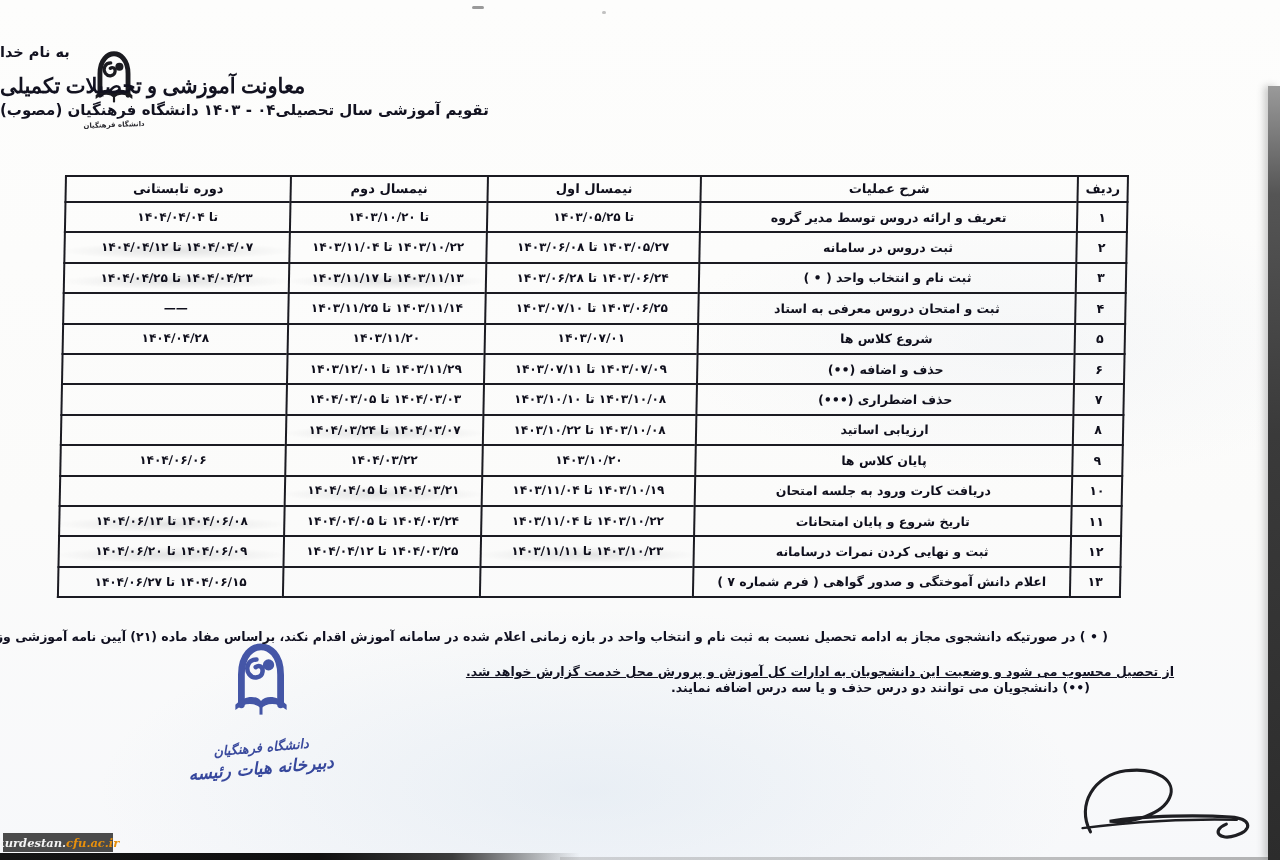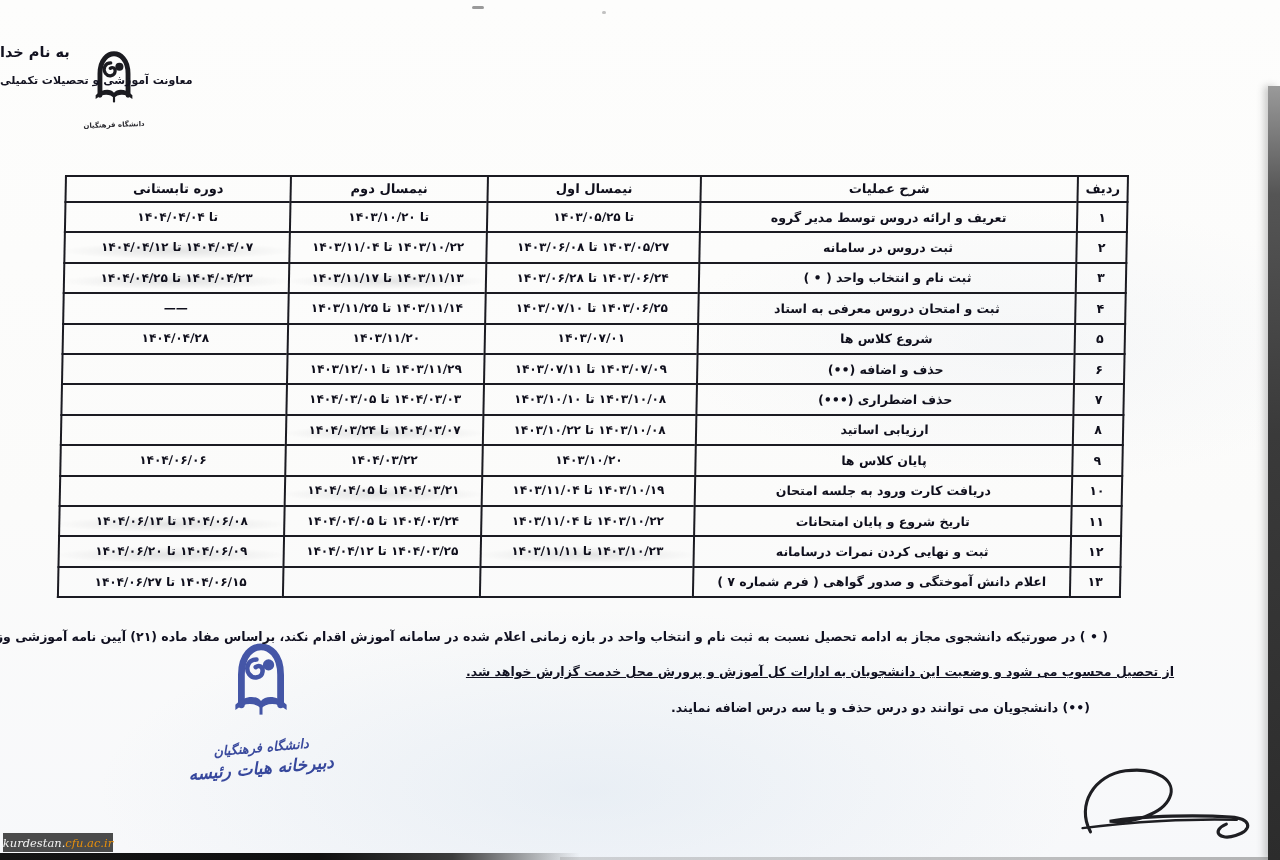--- a/index.html
+++ b/index.html
@@ -23,21 +23,21 @@
   .edge-bottom{position:absolute;left:0;bottom:0;height:7px;width:580px;
     background:linear-gradient(90deg,#141414 0%,#101010 55%,#3c3c3c 78%,rgba(160,160,160,0) 100%);}
   .edge-bottom2{position:absolute;left:560px;right:12px;bottom:0;height:3px;
     background:linear-gradient(90deg,rgba(150,150,150,.35),rgba(110,110,110,.5));}
   .speck{position:absolute;background:#9a9a9a;border-radius:2px;}
 
   
   .doc-header{position:absolute;top:44px;left:0;right:60px;text-align:left;
     direction:rtl;color:#121220;font-weight:bold;}
   .doc-header .l1{font-size:14.5px;margin-bottom:14px;}
-  .doc-header .l2{font-size:11px;margin-bottom:2px;}
+  .doc-header .l2{font-size:21px;margin-bottom:2px;font-family:Liberation Serif, serif;}
   .doc-header .l3{font-size:15px;}
 
   
   .logo-top{position:absolute;left:82px;top:48px;width:64px;text-align:center;color:#1b1b20;}
   .logo-top svg{display:block;margin:0 auto;}
   .logo-top .cap{font-size:7px;font-weight:bold;letter-spacing:.5px;margin-top:1px;
     transform:rotate(-2deg);color:#2a2a30;}
 
   
   .cal-wrap{position:absolute;left:65px;top:175px;width:1062px;
@@ -53,40 +53,40 @@
   td.c-no{font-size:12.5px;}
   td.c-op{font-size:12.5px;}
   td.c-date{font-size:12px;letter-spacing:.2px;}
   td.smudge{background:radial-gradient(ellipse 70% 38% at 50% 62%, rgba(125,128,132,.20), rgba(0,0,0,0) 75%);}
 
   
   .fn{position:absolute;direction:rtl;font-weight:bold;color:#101020;
     font-size:12.5px;white-space:nowrap;letter-spacing:-.1px;}
   .fn1a{top:629px;right:172px;}
   .fn1b{top:664px;left:370px;width:900px;text-align:center;white-space:normal;text-decoration:underline;}
-  .fn2{top:700px;right:190px;margin-left:12px;}
+  .fn2{top:680px;right:190px;margin-left:12px;}
   .fn3{top:728px;right:190px;}
   .fn4{top:757px;right:224px;}
 
   
   .stamp{position:absolute;left:166px;top:640px;width:190px;text-align:center;
     color:#3a4da5;mix-blend-mode:multiply;opacity:.94;}
   .stamp svg{display:block;margin:0 auto;}
   .stamp .s1{font-size:13px;font-weight:bold;font-style:italic;color:#31429c;
     transform:rotate(-5deg);margin-top:2px;direction:rtl;}
   .stamp .s2{font-size:17px;font-weight:bold;font-style:italic;color:#2c3e9b;
     transform:rotate(-5deg);margin-top:3px;direction:rtl;}
 
   
   .signature{position:absolute;left:1076px;top:760px;transform:rotate(-2deg);}
 
   
   .urlbar{position:absolute;left:3px;top:833px;width:110px;height:19px;background:#4b4b4b;
     display:flex;align-items:center;justify-content:center;
-    font-family:"DejaVu Serif",serif;font-style:italic;font-weight:normal;font-size:11.5px;}
+    font-family:"DejaVu Serif",serif;font-style:italic;font-weight:bold;font-size:11.5px;}
   .urlbar .u1{color:#f4f4f4;}
   .urlbar .u2{color:#e8900c;}
 </style>
 </head>
 <body>
 
 <div class="page">
 
   <div class="edge-right"></div>
   <div class="edge-bottom"></div>
@@ -103,20 +103,21 @@
       <circle cx="60" cy="33" r="7.5" fill="#1b1b20"></circle>
       <path d="M16 86 C28 73 44 73 50 81 C56 73 72 73 84 86 L84 93 C72 82 57 83 50 91 C43 83 28 82 16 93 Z" fill="#1b1b20"></path>
       <path d="M50 82 L50 99" stroke="#1b1b20" stroke-width="4"></path>
     </svg>
     <div class="cap">دانشگاه فرهنگیان</div>
   </div>
 
   <div class="doc-header">
     <div class="l1">به نام خدا</div>
     <div class="l2">معاونت آموزشی و تحصیلات تکمیلی</div>
+    <div class="l3">تقویم آموزشی سال تحصیلی۰۴ - ۱۴۰۳ دانشگاه فرهنگیان (مصوب)</div>
   </div>
 
   <div class="cal-wrap">
     <table class="cal">
       <colgroup>
         <col style="width:50px">
           <col style="width:377px">
           <col style="width:213px">
         <col style="width:197px">
           <col style="width:225px">

